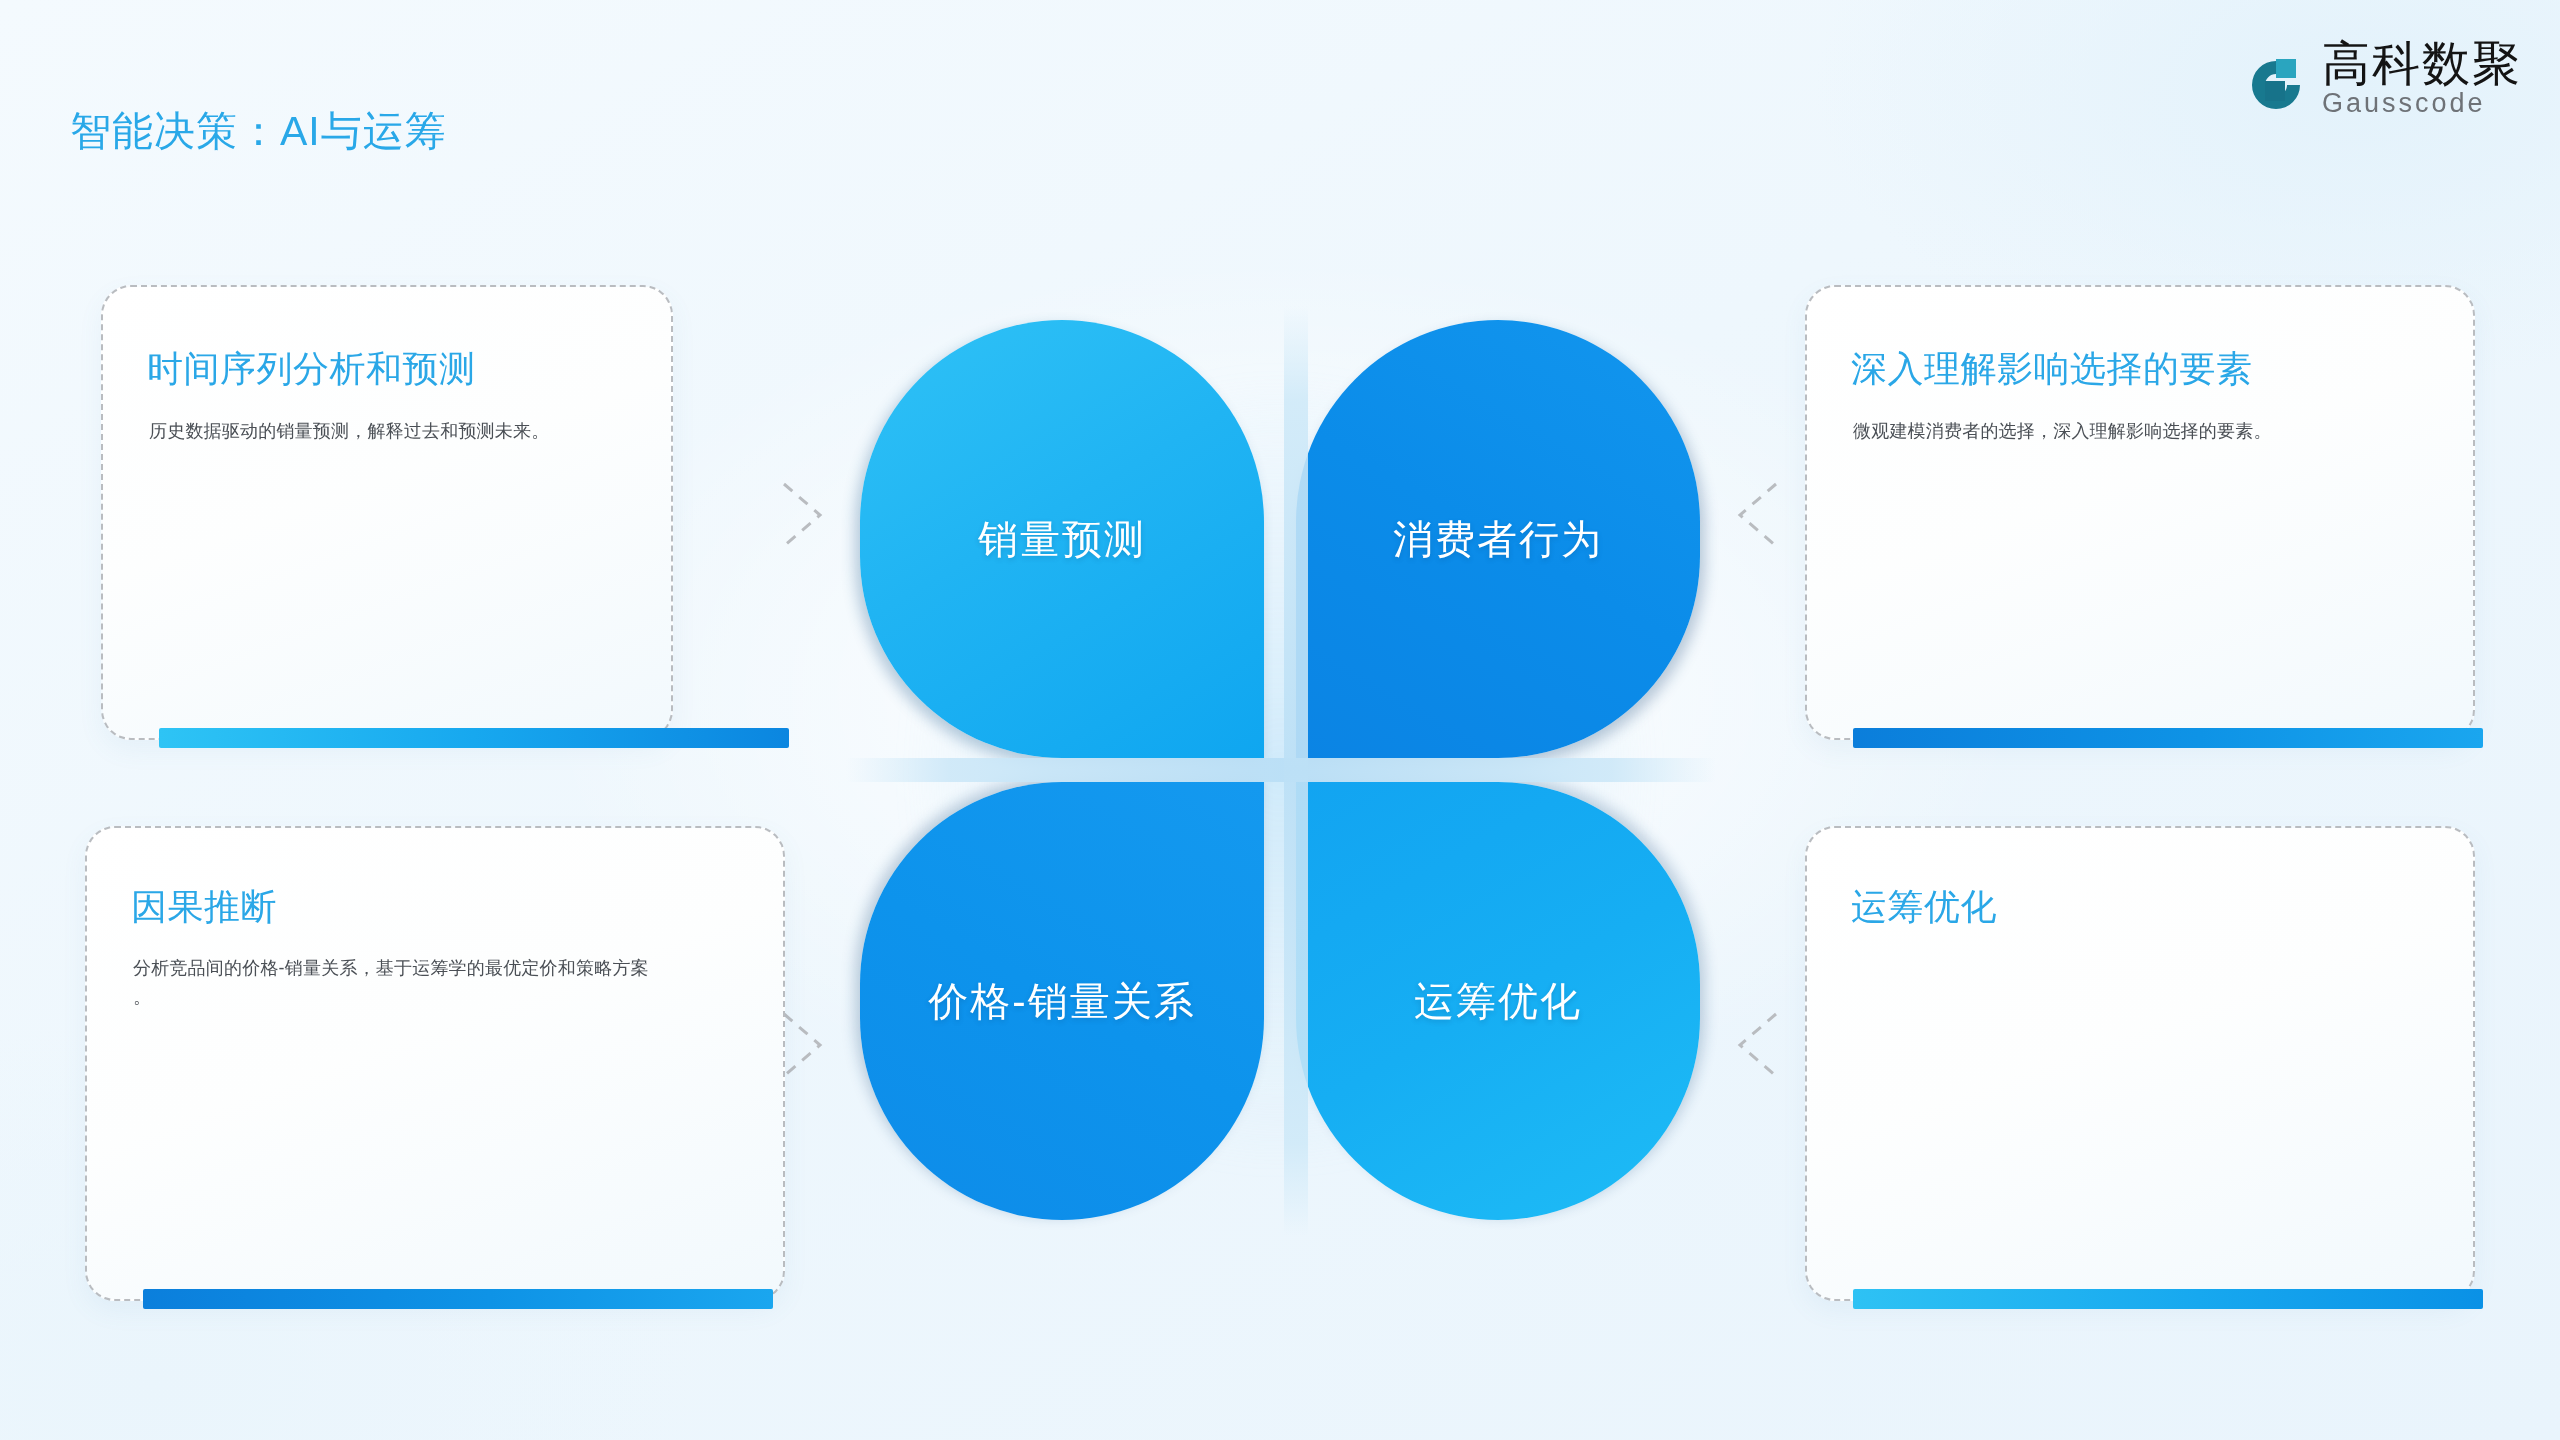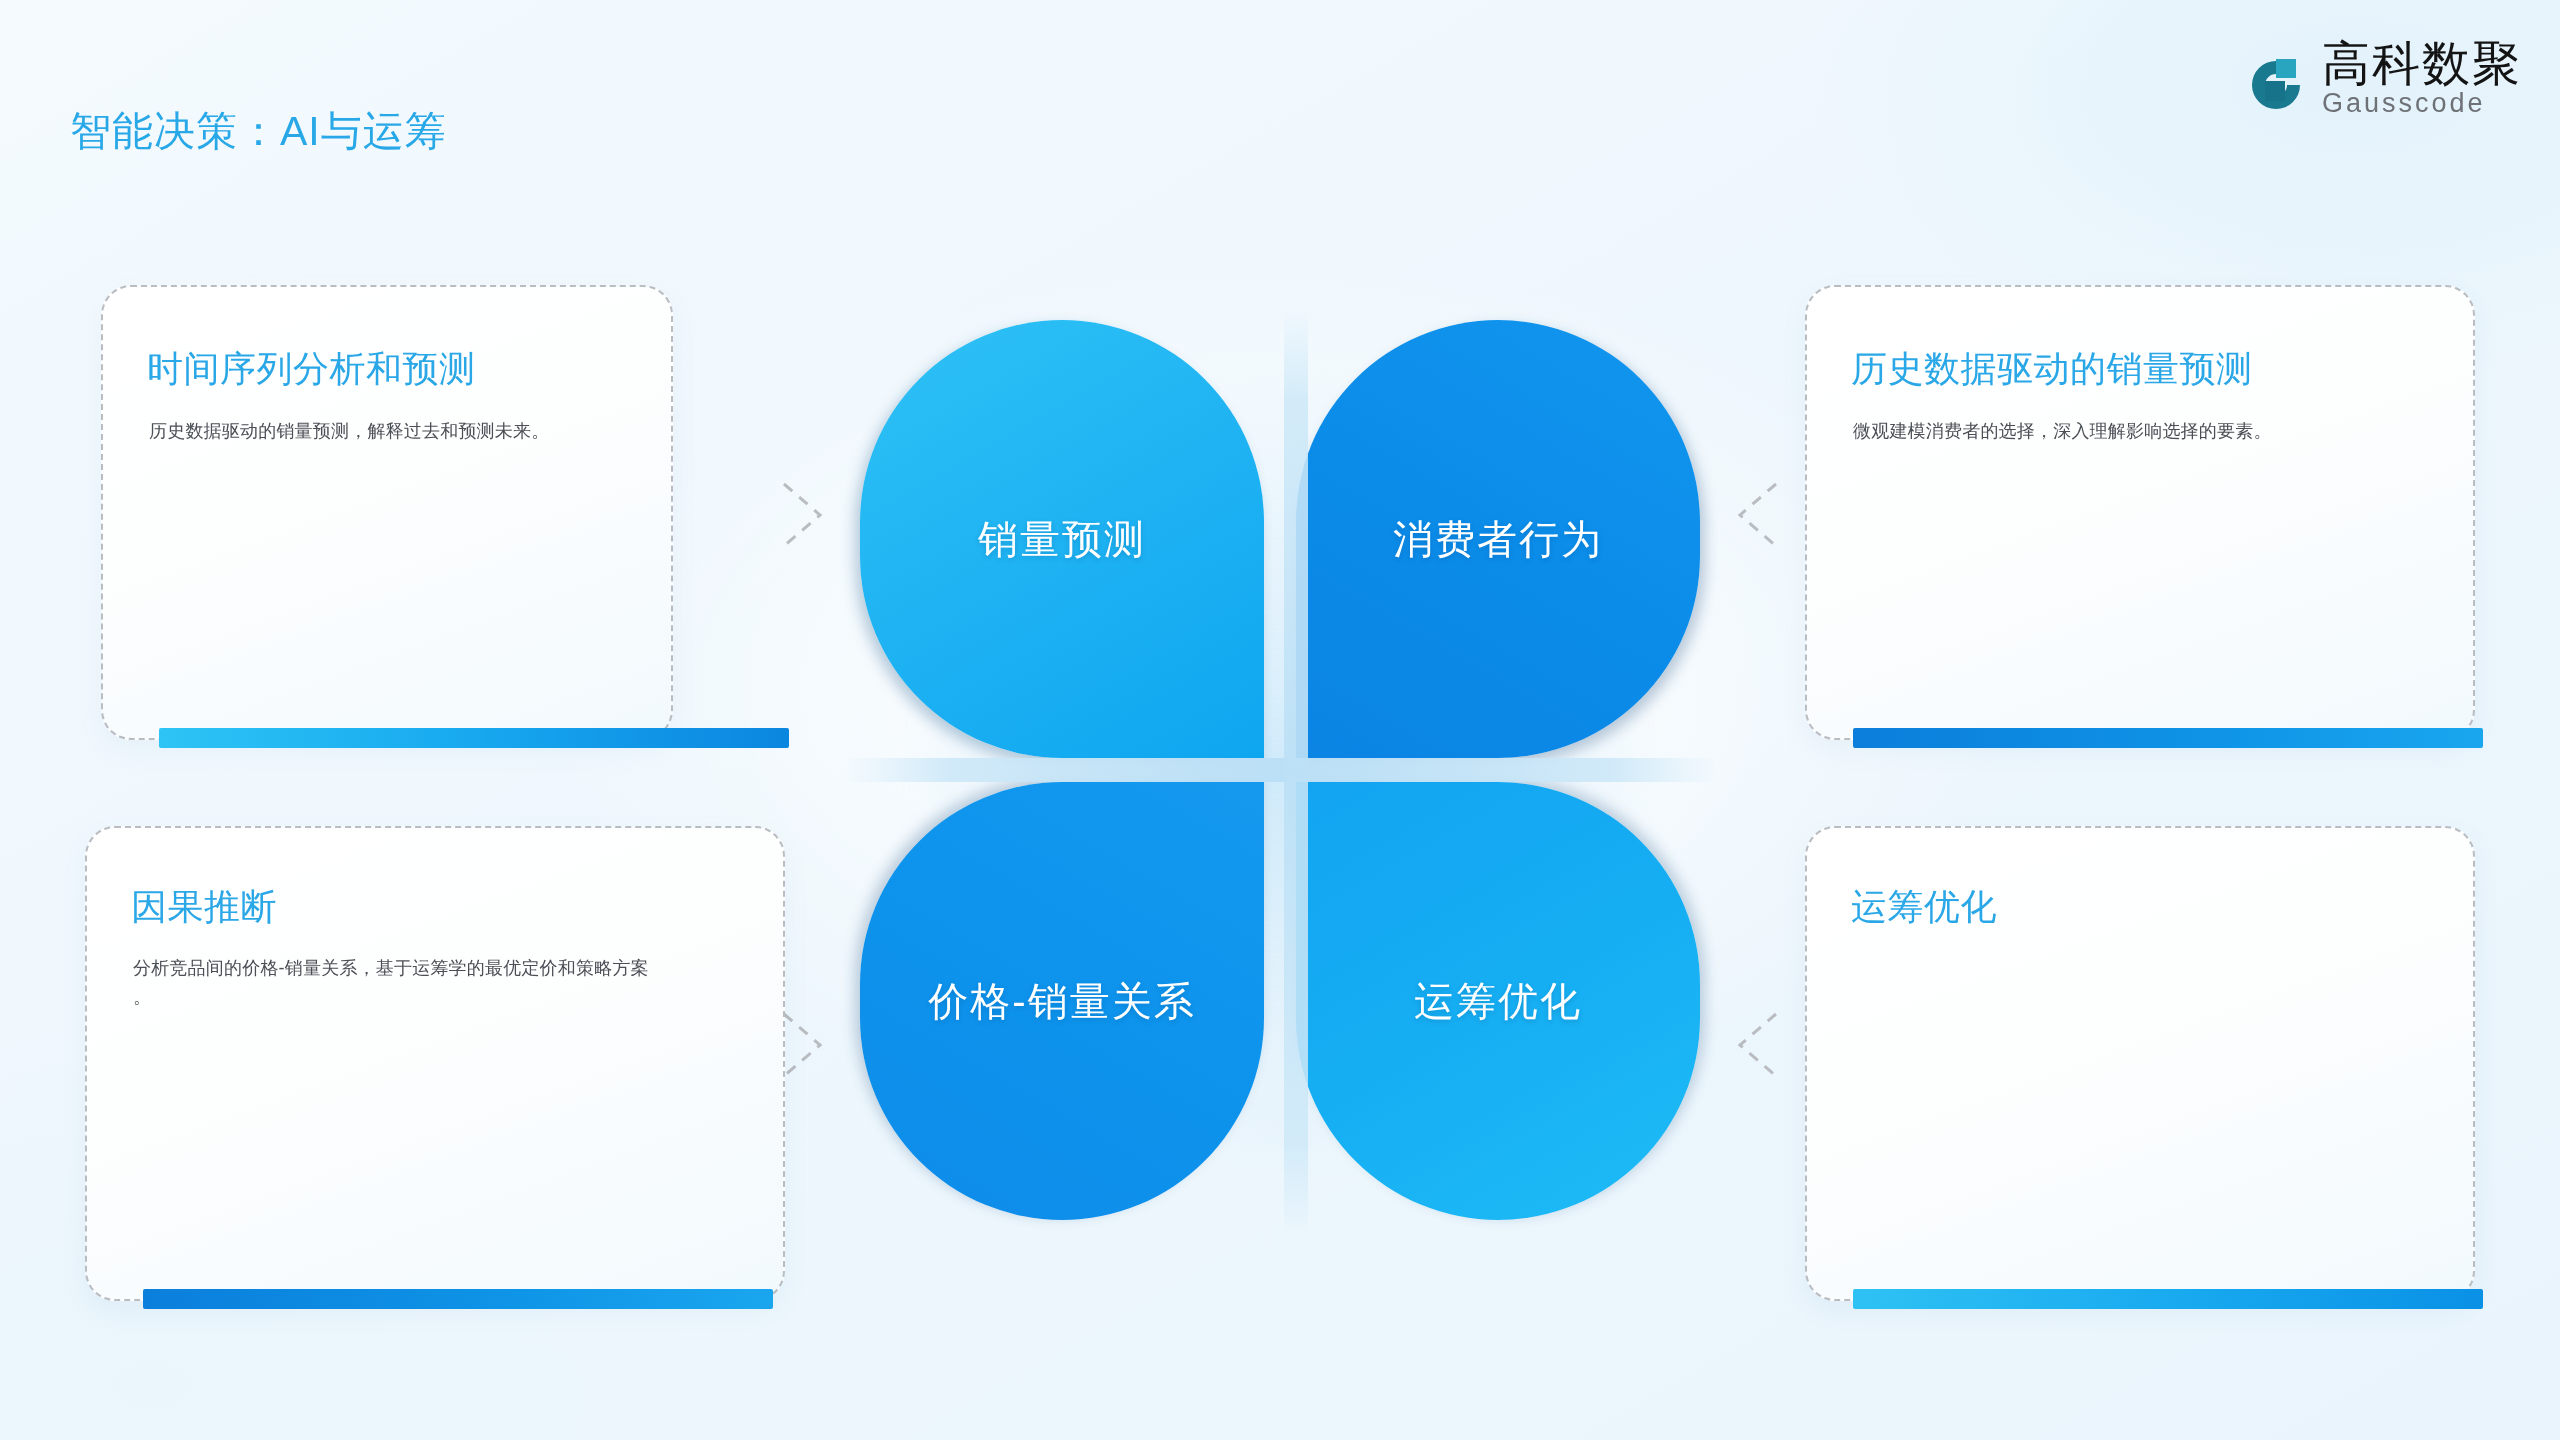--- a/index.html
+++ b/index.html
@@ -176,21 +176,21 @@
   </svg>
 </div>
 
 <div class="card" id="card-tl">
   <div class="card-title">时间序列分析和预测</div>
   <div class="card-body">历史数据驱动的销量预测，解释过去和预测未来。</div>
   <div class="accent"></div>
 </div>
 
 <div class="card" id="card-tr">
-  <div class="card-title">历史数据驱动的销量预测</div>
+  <div class="card-title">深入理解影响选择的要素</div>
   <div class="card-body">微观建模消费者的选择，深入理解影响选择的要素。</div>
   <div class="accent"></div>
 </div>
 
 <div class="card" id="card-bl">
   <div class="card-title">因果推断</div>
   <div class="card-body" style="white-space:pre-wrap;">分析竞品间的价格-销量关系，基于运筹学的最优定价和策略方案
 。</div>
   <div class="accent"></div>
 </div>

